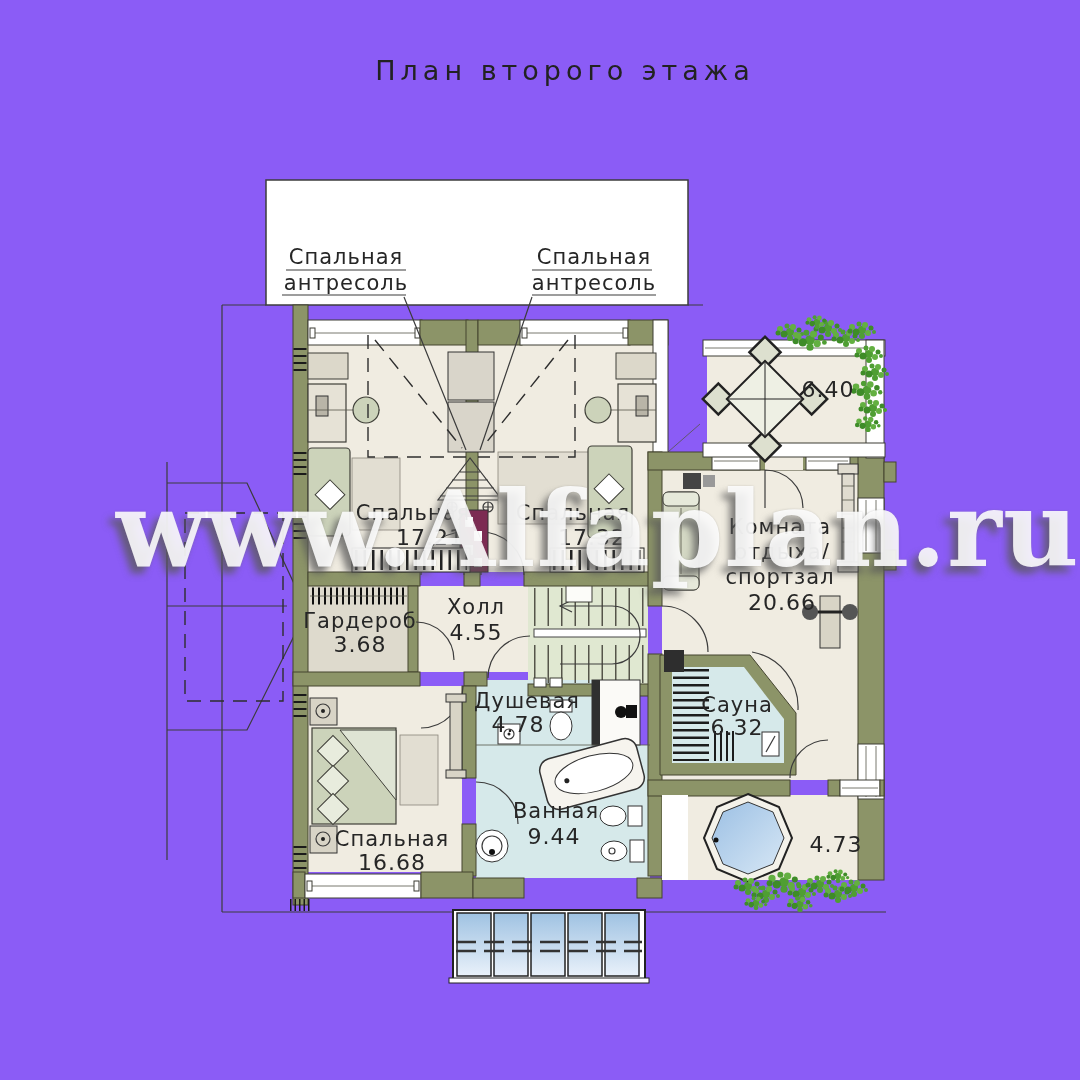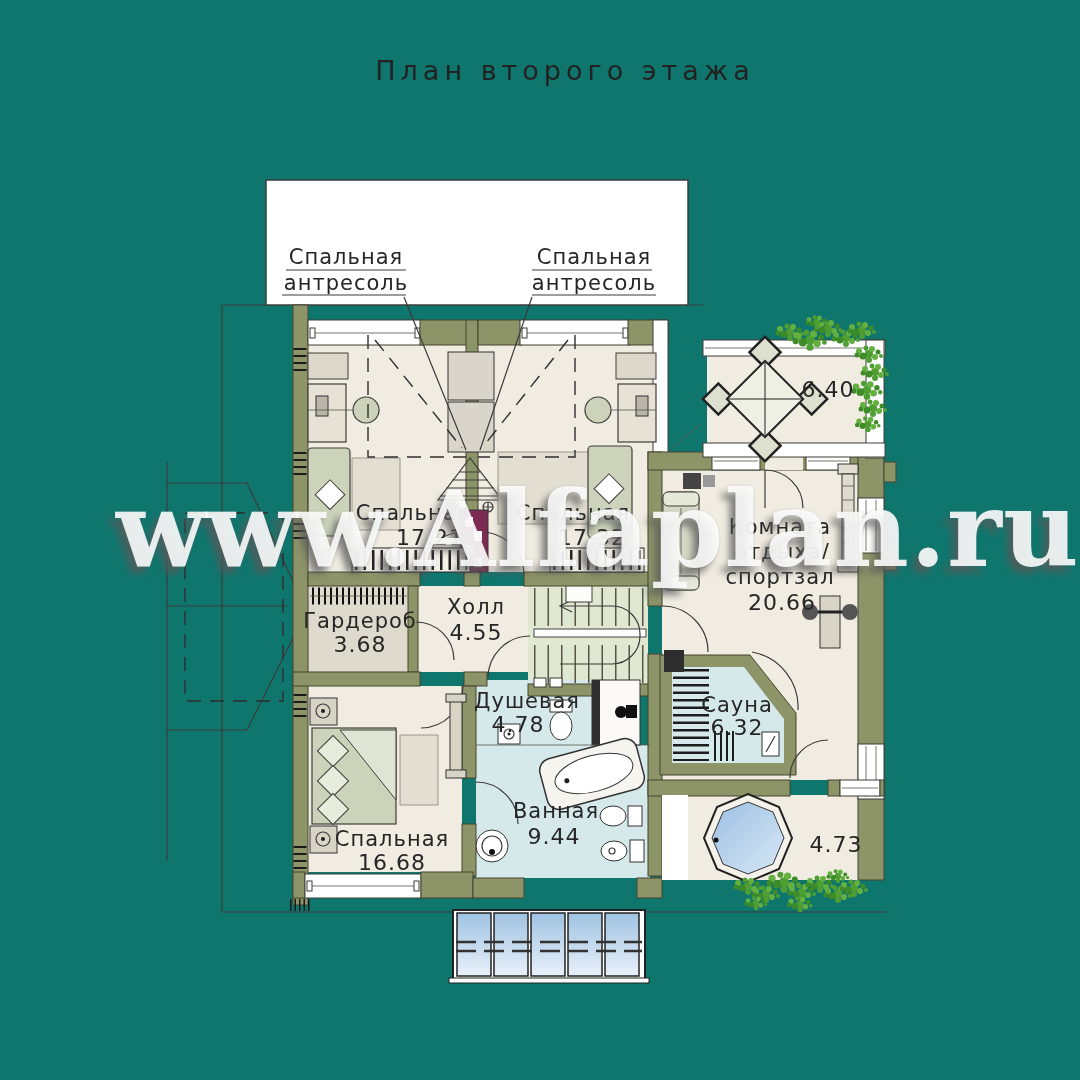--- a/index.html
+++ b/index.html
@@ -1,16 +1,16 @@
 <!DOCTYPE html>
 <html><head>
 <meta charset="utf-8">
 <style>
   html,body{margin:0;padding:0;background:#fff;}
-  #stage{position:relative;width:1080px;height:1080px;background:#0f766e;overflow:hidden;
+  #stage{position:relative;width:1080px;height:1080px;background:#8b5cf6;overflow:hidden;
          font-family:"DejaVu Sans",sans-serif;}
   svg{position:absolute;left:0;top:0;}
   
   .w   {fill:#8c9468;stroke:#44442f;stroke-width:1;}
   .ww  {fill:#ffffff;stroke:#3c3c35;stroke-width:1;}
   .fl  {fill:#f0ece1;stroke:none;}
   .flg {fill:#dedacd;stroke:none;}
   .wet {fill:#d6e9ea;stroke:none;}
   .st  {fill:#e0e8d1;stroke:none;}
   .ln  {fill:none;stroke:#3c3c3c;stroke-width:1.2;}

